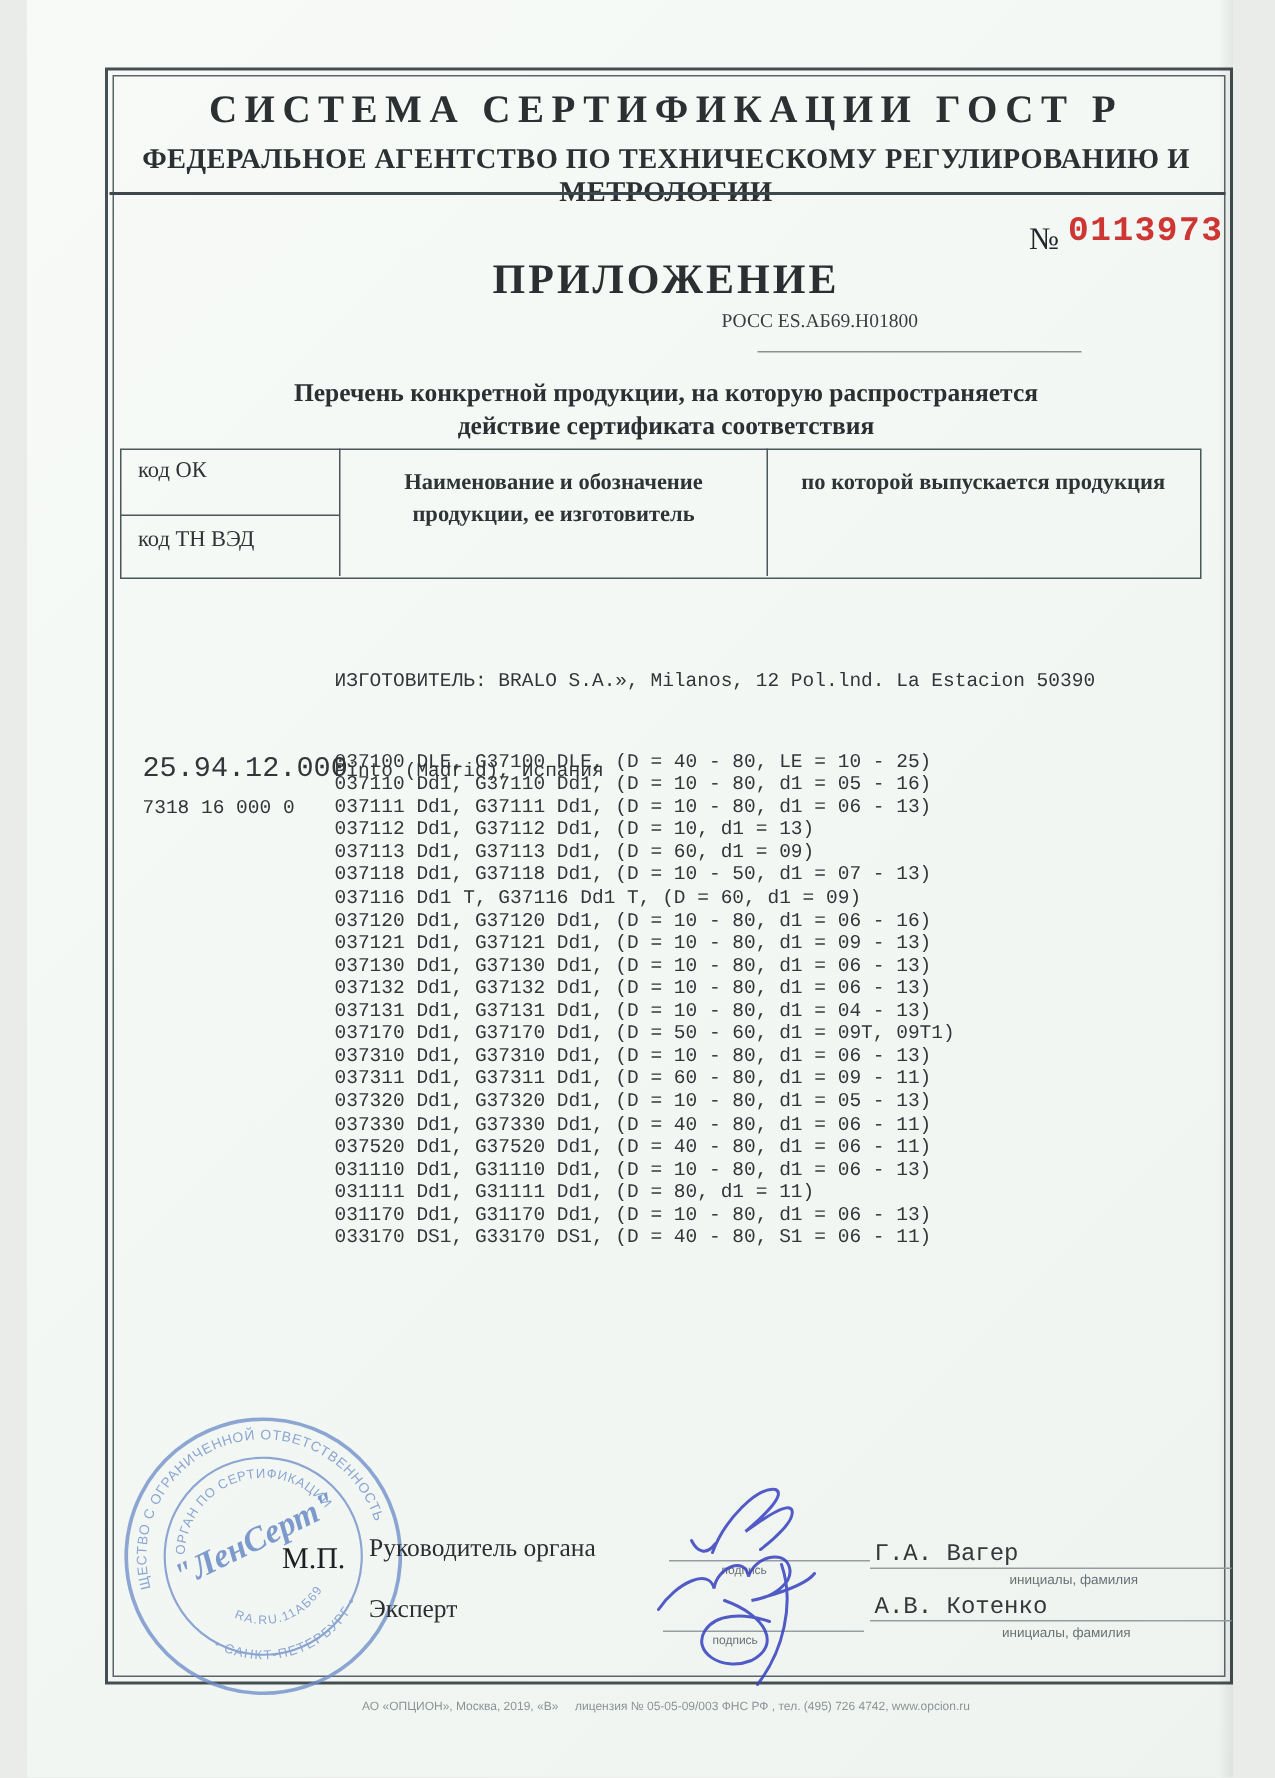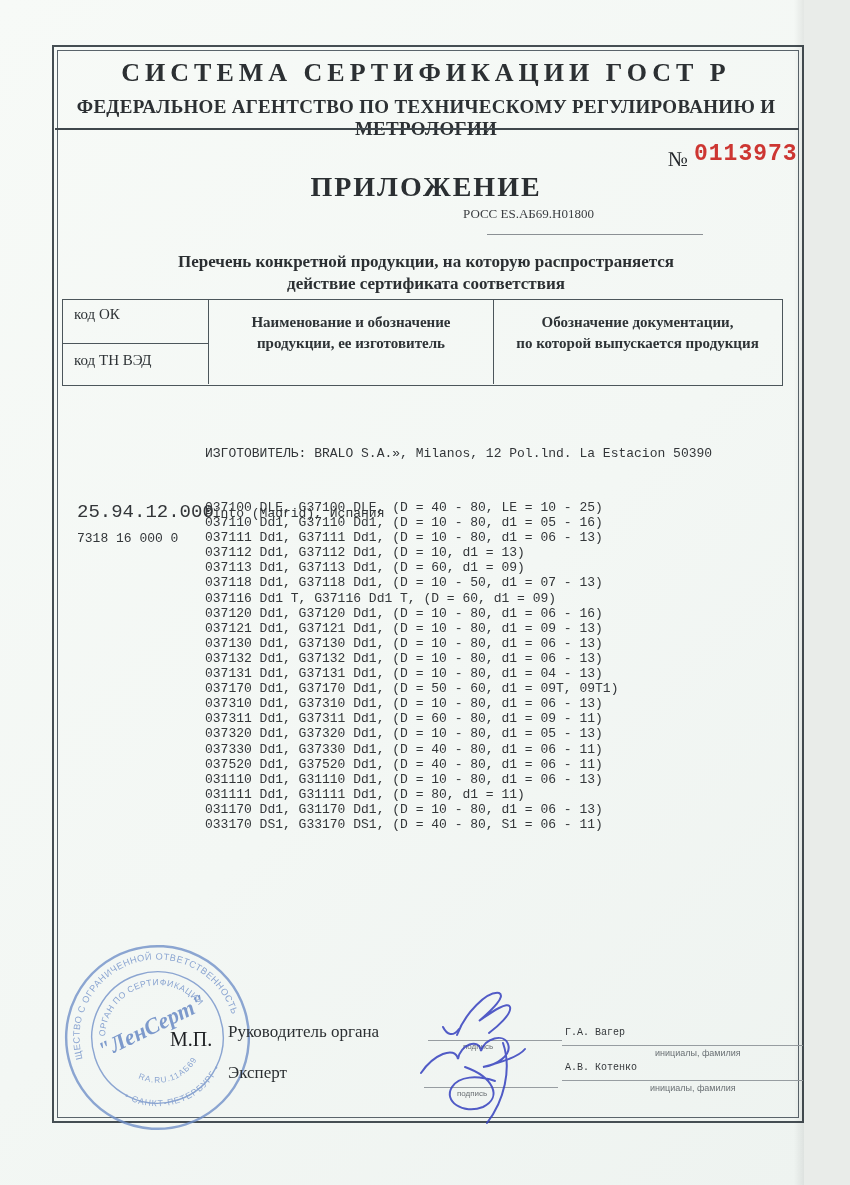--- a/index.html
+++ b/index.html
@@ -3,20 +3,21 @@
 <meta charset="utf-8">
 <style>
   html,body{margin:0;padding:0;background:#e9ece9;}
   .page{
     position:relative;
     width:804px;height:1185px;
     background:linear-gradient(135deg,#f7faf7 0%,#f3f7f4 55%,#eef3f0 100%);
     overflow:hidden;
     font-family:"Liberation Serif",serif;
     color:#26292b;
+    margin-left:18px;
   }
   .page::after{
     content:"";position:absolute;top:0;right:0;width:10px;height:100%;
     background:linear-gradient(to right,rgba(0,0,0,0),rgba(0,0,0,0.07));
     pointer-events:none;
   }
   .border-outer{
     position:absolute;left:52px;top:45px;width:748px;height:1074px;
     border:2px solid #454e53;
   }
@@ -47,21 +48,21 @@
   .mono{font-family:"Liberation Mono",monospace;color:#333639;}
   .manufacturer{left:205px;top:404px;font-size:13px;line-height:20px;white-space:pre;}
   .code-ok{left:77px;top:501px;font-size:19px;text-align:center;}
   .code-tnved{left:77px;top:531px;font-size:13px;}
   .products{left:205px;top:500px;font-size:13px;line-height:15.1px;white-space:pre;margin:0;}
   .stamp{left:60px;top:940px;}
   .mp{left:170px;top:1028px;font-size:20px;color:#1d1f22;}
   .sig-label{font-size:17px;font-weight:normal;color:#2b2f32;}
   .sig-line{height:1px;background:#979da1;}
   .tiny{font-family:"Liberation Sans",sans-serif;font-size:8px;color:#6a7074;}
-  .sig-name{font-family:"Liberation Mono",monospace;font-size:10px;color:#35383b;white-space:pre;}
+  .sig-name{font-family:"Liberation Mono",monospace;font-size:16px;color:#35383b;white-space:pre;}
   .ink{left:405px;top:983px;}
   .footer{top:1133px;font-family:"Liberation Sans",sans-serif;font-size:8px;color:#8d9296;white-space:pre;}
 </style>
 </head>
 <body>
 
 <div class="page">
 
   <div class="border-outer">
     <div class="border-inner"></div>
@@ -84,21 +85,20 @@
   <div class="abs tbl-v1"></div>
   <div class="abs tbl-v2"></div>
   <div class="abs tbl-h1"></div>
   <span class="abs tbl-cell" style="left:74px;top:306px;text-align:center;">код ОК</span>
   <span class="abs tbl-cell" style="left:74px;top:352px;">код ТН ВЭД</span>
   <div class="abs tbl-c2">
     <div>Наименование и обозначение</div>
     <div>продукции, ее изготовитель</div>
   </div>
   <div class="abs tbl-c3">
-    <div>Обозначение документации,</div>
     <div>по которой выпускается продукция</div>
   </div>
 
   <div class="abs mono manufacturer">
     <div>ИЗГОТОВИТЕЛЬ: BRALO S.A.», Milanos, 12 Pol.lnd. La Estacion 50390</div>
     <div>Pinto (Madrid), Испания</div>
   </div>
   <span class="abs mono code-ok">25.94.12.000</span>
   <span class="abs mono code-tnved">7318 16 000 0</span>
   <pre class="abs mono products">037100 DLE, G37100 DLE, (D = 40 - 80, LE = 10 - 25)
@@ -168,14 +168,15 @@
   <svg class="abs ink" width="175" height="145" viewBox="0 0 175 145">
     <g fill="none" stroke="#3b46c0" stroke-width="2" stroke-linecap="round" opacity="0.88">
       <path d="M 52 52 C 60 30, 82 8, 94 10 C 101 13, 88 26, 74 38 C 88 28, 103 18, 105 24 C 107 31, 92 44, 84 50"></path>
       <path d="M 38 44 C 42 52, 48 54, 54 46"></path>
       <path d="M 16 90 C 28 72, 50 62, 53 76 C 55 62, 74 54, 76 68 C 80 55, 99 50, 103 61 C 107 72, 92 82, 78 84 C 94 80, 114 74, 120 66"></path>
       <path d="M 60 84 C 88 94, 98 114, 78 124 C 58 132, 38 118, 47 104 C 54 93, 72 92, 90 98"></path>
       <path d="M 98 60 C 107 86, 99 118, 82 140"></path>
     </g>
   </svg>
 
+  <div class="abs center footer">АО «ОПЦИОН», Москва, 2019, «В»     лицензия № 05-05-09/003 ФНС РФ , тел. (495) 726 4742, www.opcion.ru</div>
 
 </div>
 
 </body></html>

